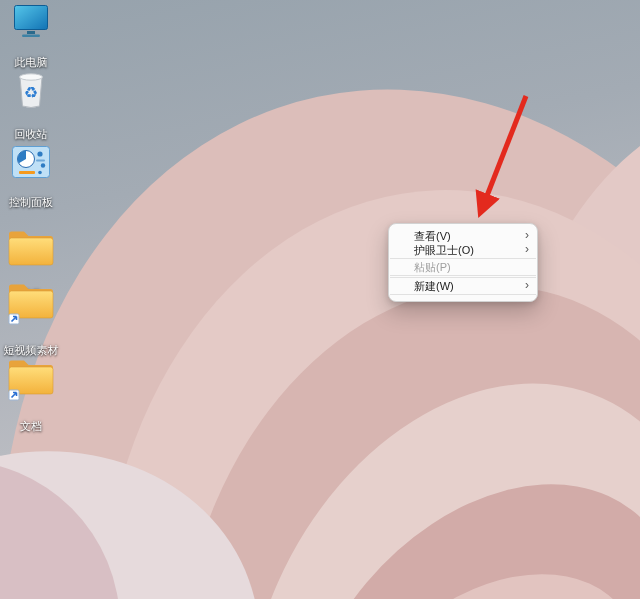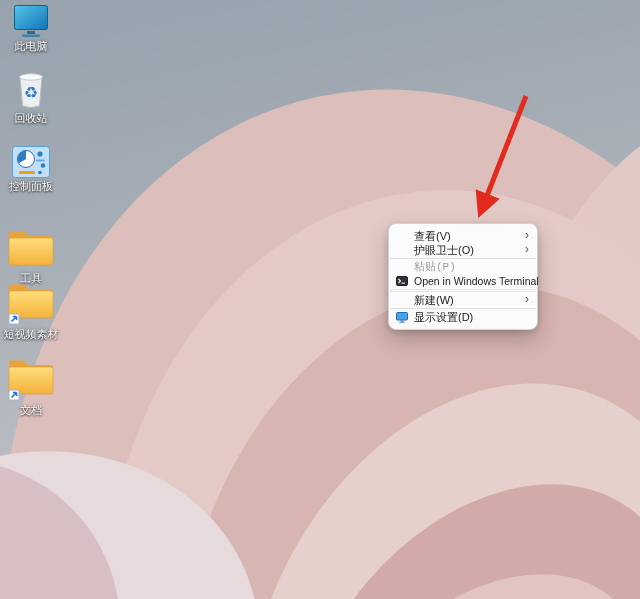--- a/index.html
+++ b/index.html
@@ -8,21 +8,21 @@
     font-family:"Liberation Sans","DejaVu Sans",sans-serif;
     position:relative;
     background:linear-gradient(168deg,#96a2ac 0%,#a3abb4 30%,#b9bbc1 62%,#d7cfd3 100%);
   }
   .layer { position:absolute; inset:0; }
   svg.wallpaper { display:block; }
 
   
   .desk-item {
     position:absolute; left:0; width:62px;
-    display:flex; flex-direction:column; align-items:center; gap:2px;
+    display:flex; flex-direction:column; align-items:center; gap:18px;
     cursor:default;
   }
   .desk-item .glyph { display:flex; align-items:center; justify-content:center; }
   .desk-item .lbl {
     font-size:11px; line-height:12px; color:#fff; text-align:center;
     text-shadow:0 1px 2px rgba(0,0,0,.75), 0 0 3px rgba(0,0,0,.5);
     max-width:62px; white-space:nowrap;
   }
 
   
@@ -34,21 +34,21 @@
     box-shadow:0 10px 22px rgba(0,0,0,.22), 0 2px 6px rgba(0,0,0,.14);
     padding:5px 0;
     z-index:5;
   }
   .mi {
     position:relative; height:14px; line-height:14px;
     padding-left:25px; padding-right:14px;
     font-size:11px; color:#1b1b1b; white-space:nowrap; cursor:default;
   }
   .mi.lat { font-size:10.5px; }
-  .mi.disabled { color:#9f9f9f;font-family:Liberation Mono, monospace; }
+  .mi.disabled { color:#9f9f9f; }
   .mi .mico {
     position:absolute; left:7px; top:1px; width:12px; height:12px;
     display:flex; align-items:center; justify-content:center;
   }
   .mi .sub {
     position:absolute; right:8px; top:0; font-size:12px; color:#5a5a5a; line-height:13px;
   }
   .msep { height:1px; background:#e1e1e1; margin:1px 1px; }
 
   
@@ -181,54 +181,34 @@
   </div>
 
 
   <div class="msep"></div>
 
   <div class="mi disabled">
     <span>粘贴(P)</span>
   </div>
 
 
-  <div class="mi lat">
-    <span class="mico">
-      <svg width="12" height="12" viewBox="0 0 12 12">
-        <rect x="0.5" y="1.5" width="11" height="9" rx="1.6" fill="#2f3337" stroke="#1e2124"></rect>
-        <path d="M2.5 4 L4.5 6 L2.5 8" stroke="#ffffff" stroke-width="1.1" fill="none"></path>
-        <rect x="5.5" y="7.6" width="3.5" height="1" fill="#ffffff"></rect>
-      </svg>
-    </span>
-    <span>Open in Windows Terminal</span>
-  </div>
 
 
   <div class="msep"></div>
 
 
   <div class="msep"></div>
 
   <div class="mi">
     <span>新建(W)</span>
     <span class="sub">›</span>
   </div>
 
   <div class="msep"></div>
 
-  <div class="mi">
-    <span class="mico">
-      <svg width="12" height="12" viewBox="0 0 12 12">
-        <rect x="0.5" y="1.5" width="11" height="7.5" rx="1" fill="#4aa3e8" stroke="#1f6db4"></rect>
-        <rect x="4.5" y="9.5" width="3" height="1" fill="#1f6db4"></rect>
-        <rect x="3" y="10.8" width="6" height="1" rx="0.5" fill="#4c88b8"></rect>
-      </svg>
-    </span>
-    <span>显示设置(D)</span>
-  </div>
 
 
 </div>
 
 <svg class="anno" width="640" height="599" viewBox="0 0 640 599">
   <defs>
     <marker id="ah" markerWidth="5.2" markerHeight="5.2" refX="2.6" refY="2.6" orient="auto">
       <path d="M0 0 L5.2 2.6 L0 5.2 Z" fill="#e32a1e"></path>
     </marker>
   </defs>

